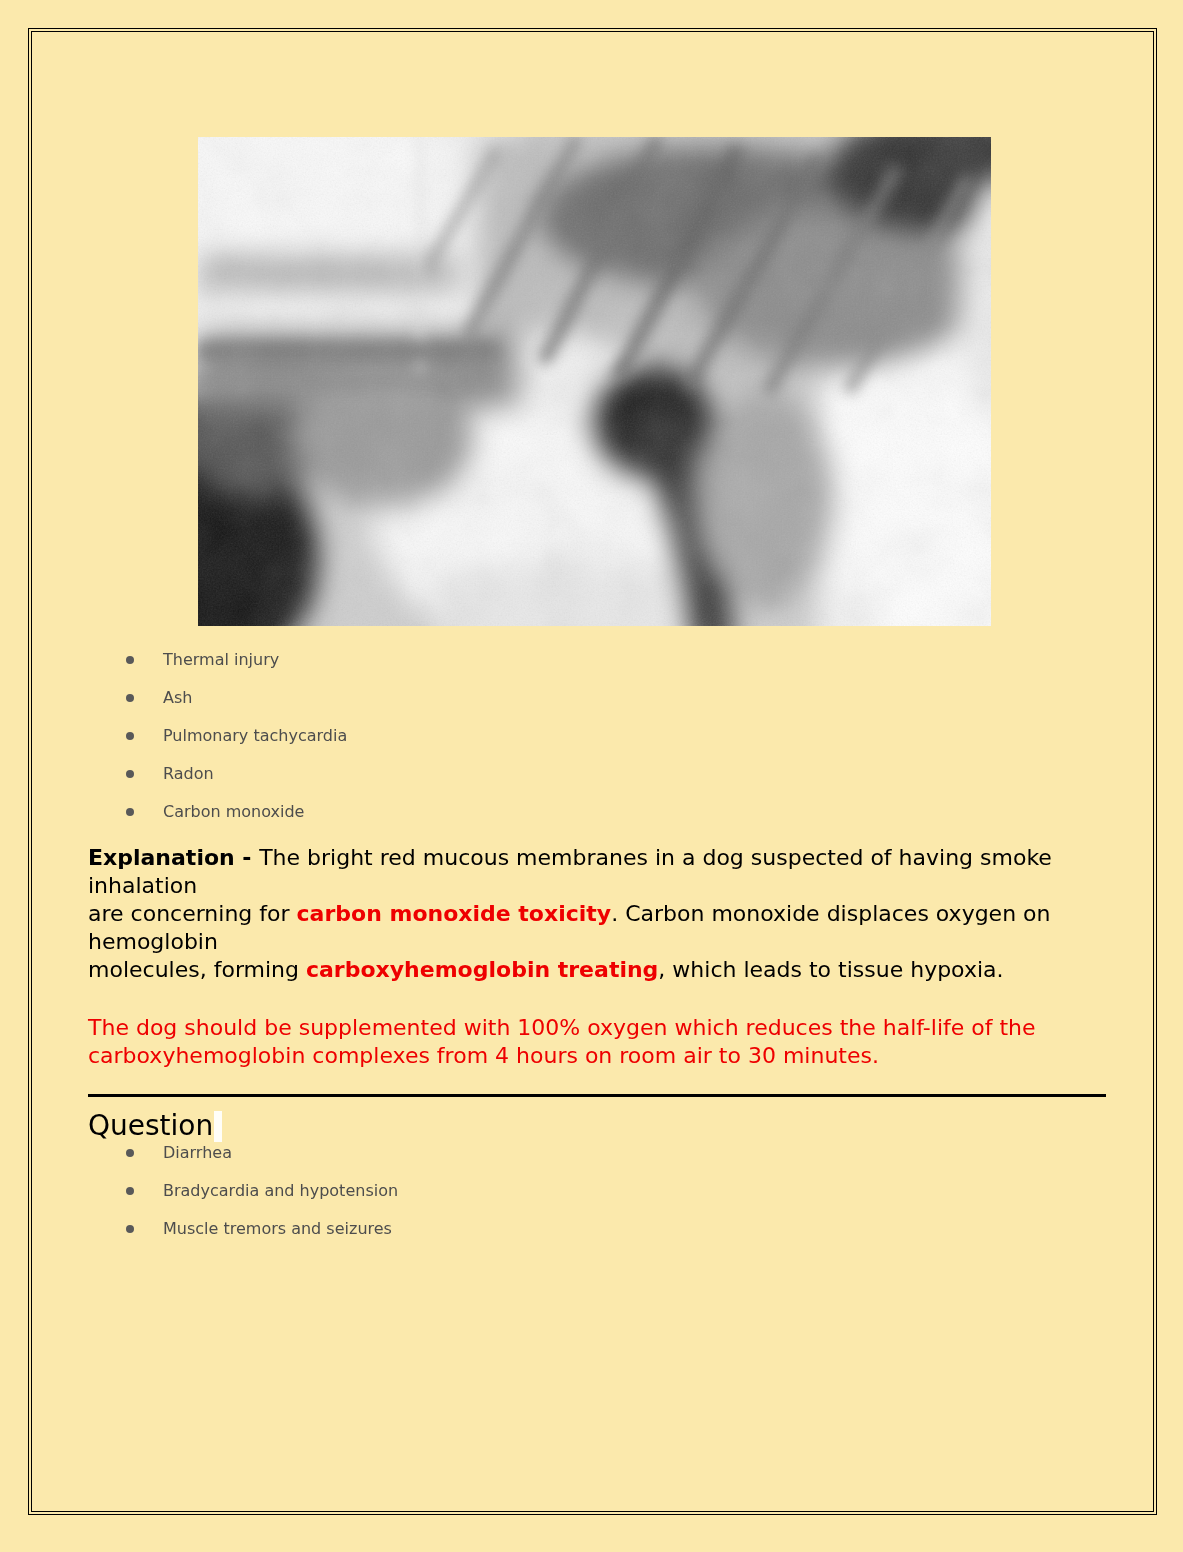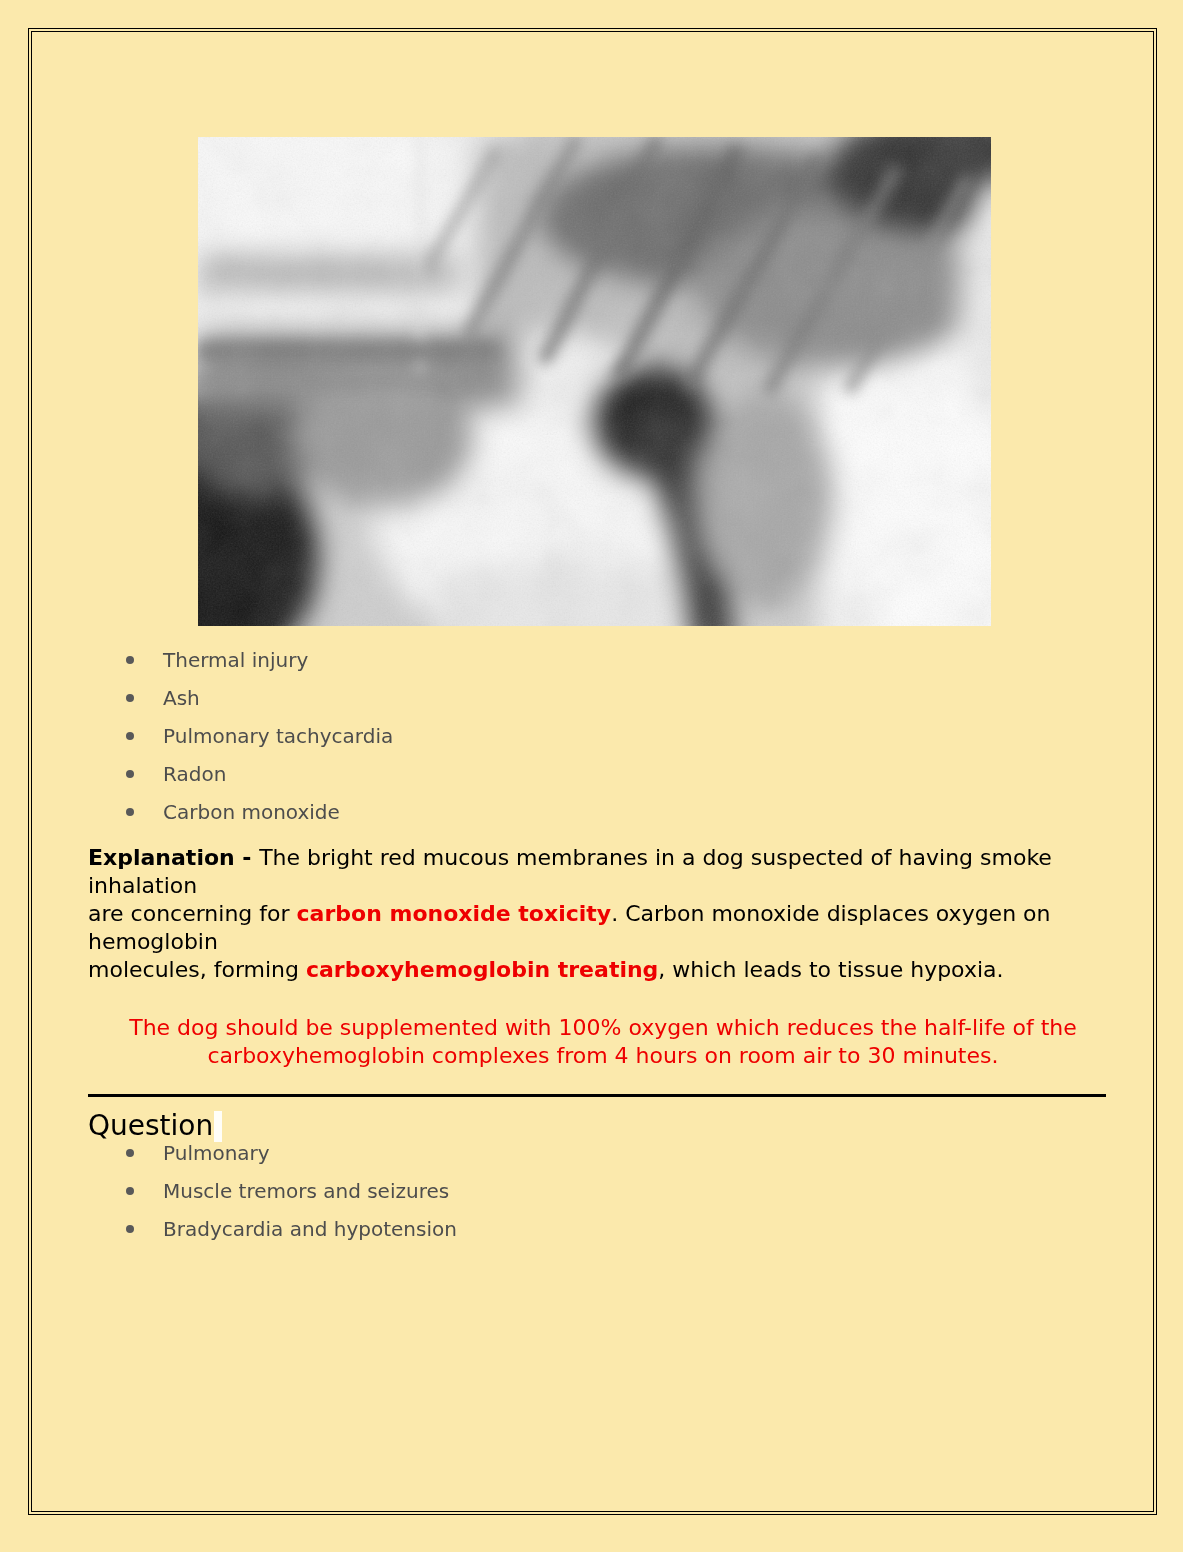--- a/index.html
+++ b/index.html
@@ -32,21 +32,21 @@
     margin:0 auto;
   }
   .xray svg{display:block;}
   ul.options{
     list-style:none;
     margin:22px 0 0 0;
     padding:0 0 0 75px;
   }
   ul.options li{
     position:relative;
-    font-size:20px;
+    font-size:16px;
     line-height:24px;
     color:var(--option-gray);
     margin:0 0 14px 0;
   }
   ul.options li::before{
     content:"";
     position:absolute;
     left:-37px;top:8px;
     width:8px;height:8px;
     border-radius:50%;
@@ -54,21 +54,21 @@
   }
   .para{
     font-size:22px;
     line-height:28px;
     color:var(--ink);
     white-space:pre-line;
     margin:0;
     width:1030px;
   }
   .para.explanation{margin-top:20px;}
-  .para.red-note{margin-top:30px;color:var(--accent-red);text-align:center;}
+  .para.red-note{margin-top:30px;color:var(--accent-red);}
   .para.other{margin-top:24px;}
   .para.question-text{margin-top:31px;}
   .seg-bold{font-weight:bold;}
   .seg-bold-red{font-weight:bold;color:var(--accent-red);}
   hr.divider{
     border:none;
     border-top:3px solid var(--border-ink);
     margin:24px 0 0 0;
     width:1018px;
   }
@@ -167,19 +167,19 @@
 
 
     <hr class="divider">
 
     <div class="q-heading-row">
       <span class="q-heading">Question</span><span class="caret"></span>
     </div>
 
 
     <ul class="options second">
-        <li>Pulmonary</li>
+        <li>Diarrhea</li>
+        <li>Bradycardia and hypotension</li>
         <li>Muscle tremors and seizures</li>
-        <li>Bradycardia and hypotension</li>
       </ul>
 
   </div>
 </div>
 
 </body></html>

